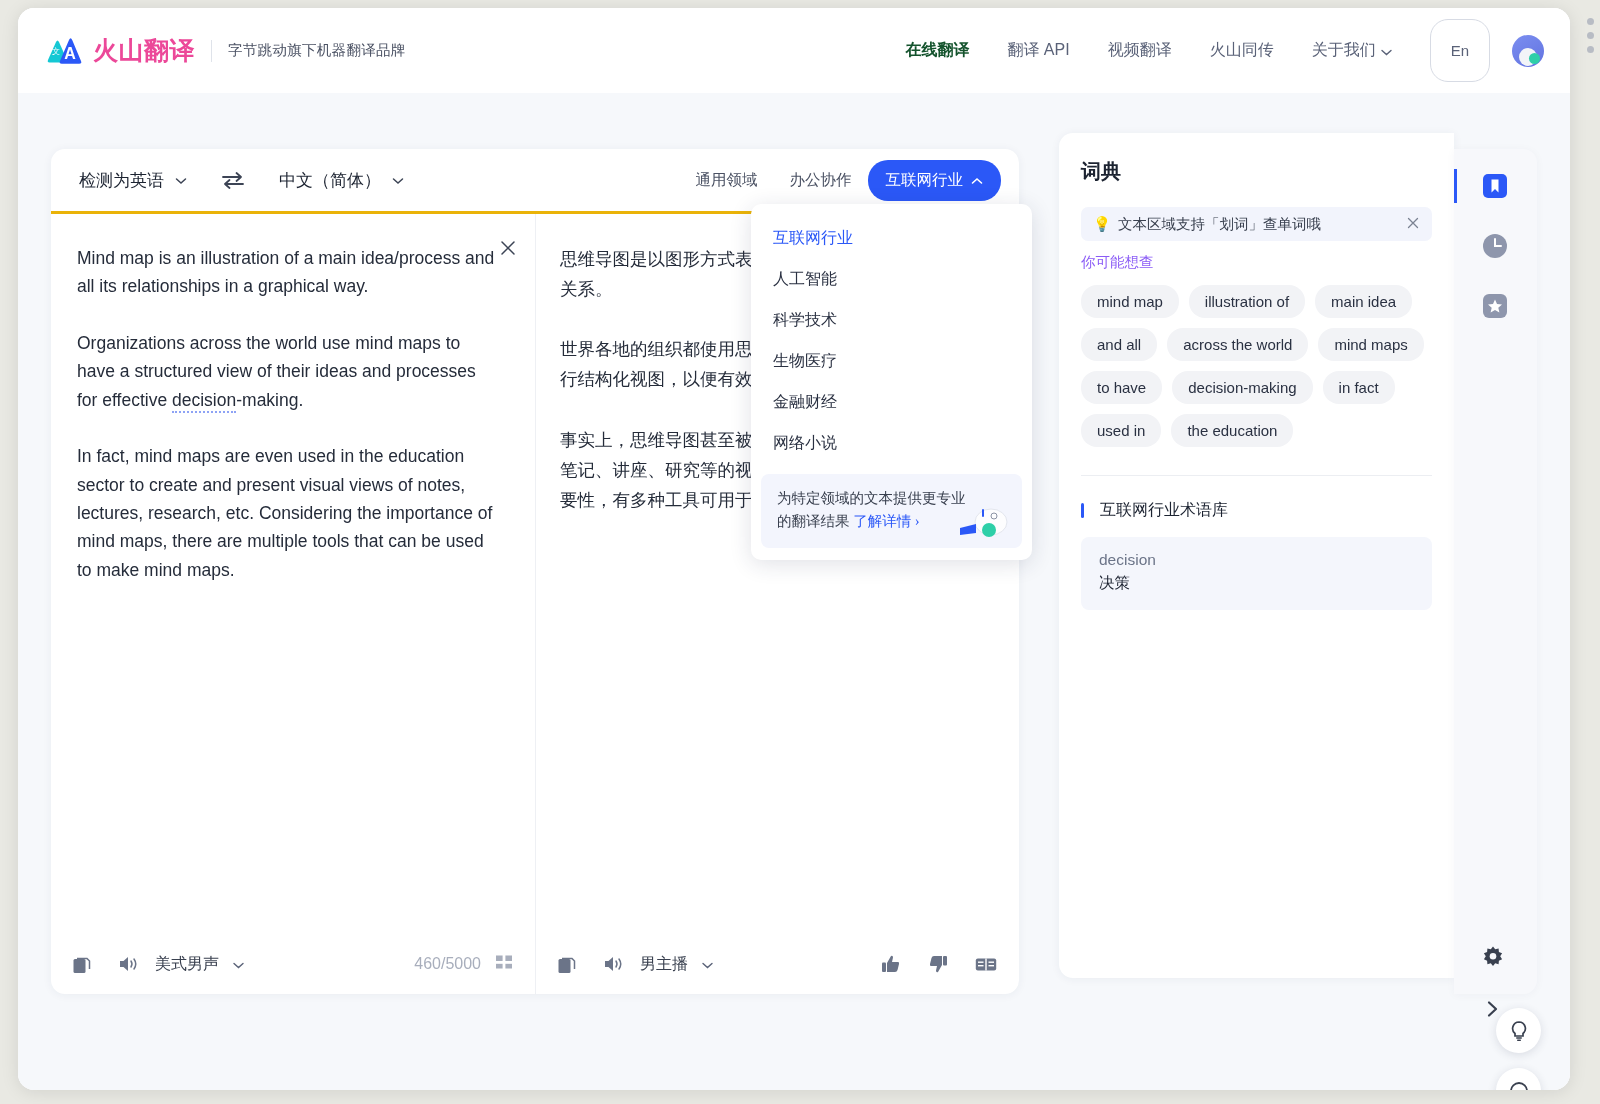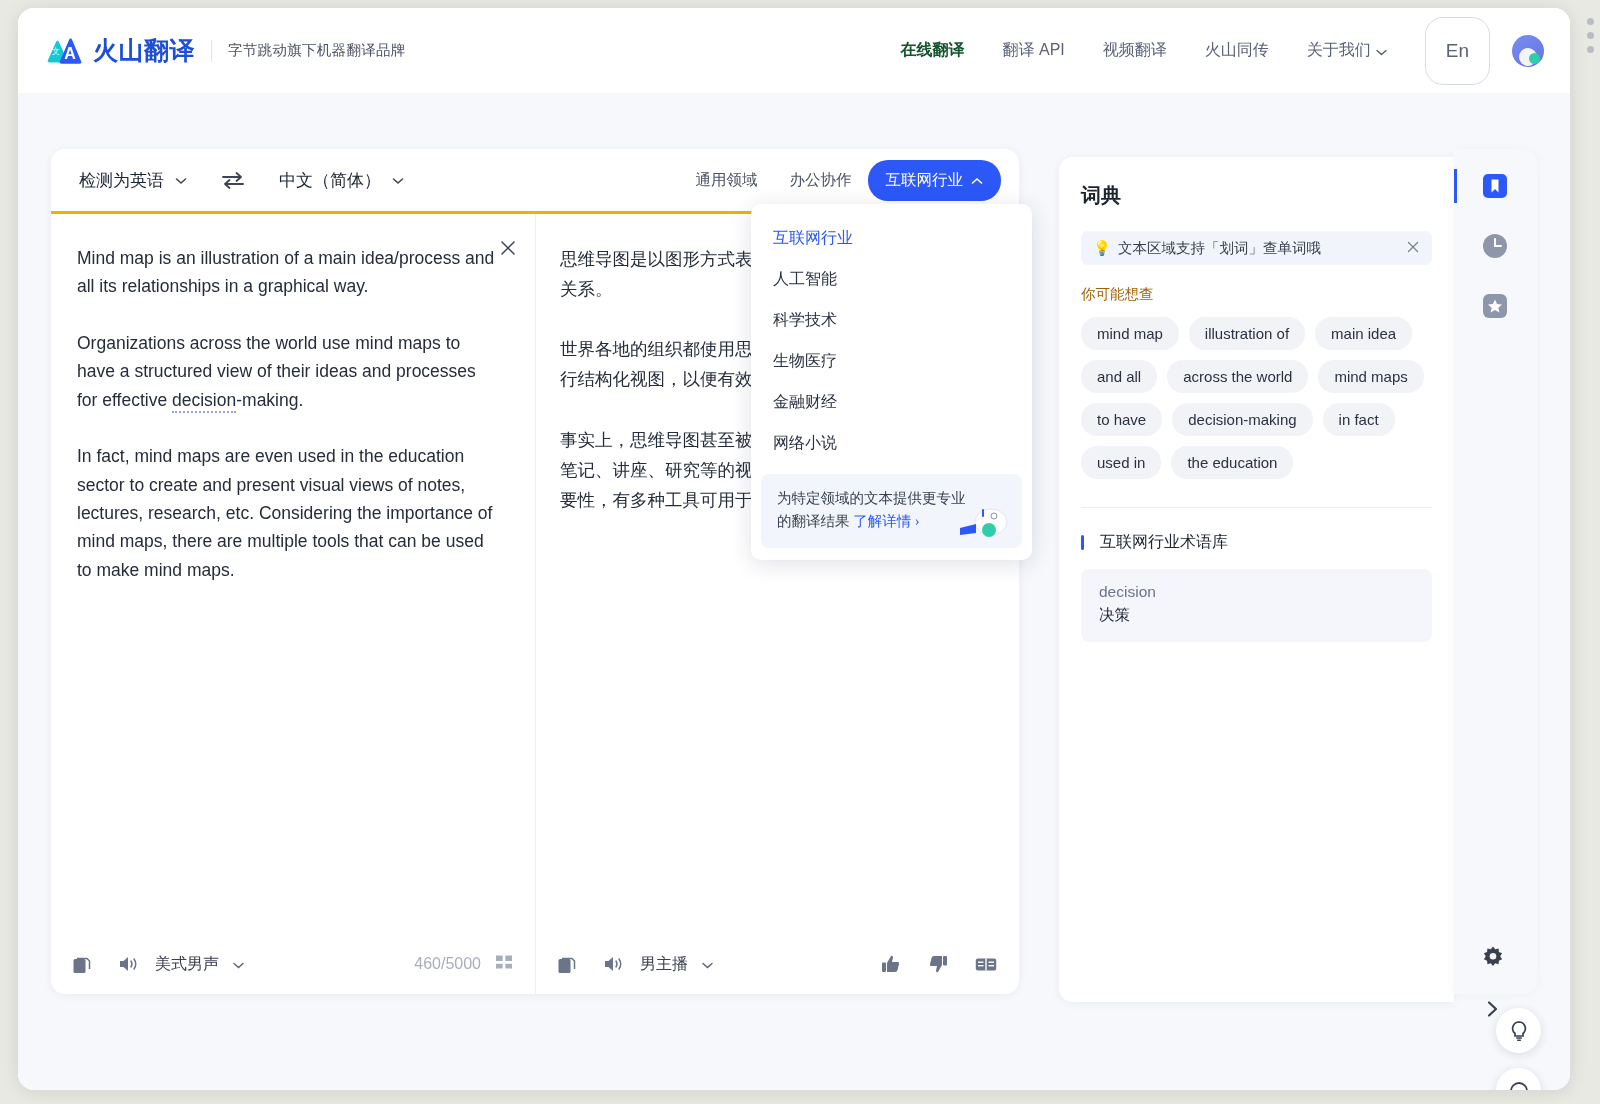--- a/index.html
+++ b/index.html
@@ -34,38 +34,38 @@
     position: absolute; left: 0; top: 0;
     width: 1552px; height: 85px;
     background: #fff;
     display: flex; align-items: center;
   }
   .logo-block { display: flex; align-items: center; margin-left: 27px; }
   .logo-mark {
     position: relative; width: 38px; height: 34px; flex: none;
   }
   .brand-name {
-    font-size: 25px; font-weight: bold; color: #1d4ed8;
+    font-size: 25px; font-weight: bold; color: #ec4899;
     margin-left: 10px; letter-spacing: 0.5px;
   }
   .brand-divider {
     width: 1px; height: 22px; background: #dfe3ea; margin: 0 16px;
   }
   .brand-tagline { font-size: 14.5px; color: #4a5163; letter-spacing: 0.3px; }
 
   .nav { margin-left: auto; display: flex; align-items: center; margin-right: 26px; }
   .nav-item {
     font-size: 16px; color: #5a6278; margin-right: 38px; cursor: pointer;
     white-space: nowrap;
   }
   .nav-item.active { color: #14532d; font-weight: bold; }
   .nav-item.with-caret { display: flex; align-items: center; gap: 5px; }
   .lang-pill {
     border: 1px solid #d7dbe4; border-radius: 18px;
-    padding: 22px 20px; font-size: 19px; color: #5a6278; cursor: pointer;
+    padding: 22px 20px; font-size: 15px; color: #5a6278; cursor: pointer;
     margin-right: 22px;
   }
   .avatar {
     width: 32px; height: 32px; border-radius: 50%;
     background: linear-gradient(150deg,#7b8ef0 0%,#6273e0 100%);
     position: relative; overflow: hidden; cursor: pointer;
   }
   .avatar::after{
     content:""; position:absolute; left:7px; top:13px; width:18px; height:18px;
     border-radius:50%; background:#f2f4f8;
@@ -154,37 +154,37 @@
     padding: 13px 16px 15px 16px; position: relative; min-height: 72px;
   }
   .dd-promo-text { font-size: 14.5px; color: #39404f; line-height: 1.6; max-width: 200px; font-family: Liberation Serif, serif; }
   .dd-promo-link { color: #2b58f7; cursor: pointer; }
   .dd-promo-art {
     position: absolute; right: 12px; bottom: 10px; width: 54px; height: 34px;
   }
 
   
   .dict-card {
-    position: absolute; left: 1041px; top: 64px;
+    position: absolute; left: 1041px; top: 40px;
     width: 395px; height: 845px;
     background: #fff; border-radius: 14px 0 0 14px;
     box-shadow: 0 1px 10px rgba(40,50,80,0.06);
     overflow: hidden;
   }
   .dict-title {
     font-size: 20px; font-weight: bold; color: #1c2331;
     margin: 25px 0 0 22px;
   }
   .dict-tip {
     margin: 22px 22px 0 22px; background: #f2f4fc; border-radius: 7px;
     height: 34px; display: flex; align-items: center; padding: 0 12px;
     font-size: 14.5px; color: #39404f;
   }
   .tip-x { margin-left: auto; cursor: pointer; color: #7b8292; }
-  .dict-sub { font-size: 14.5px; color: #a16207; margin: 20px 0 0 22px; }
+  .dict-sub { font-size: 14.5px; color: #8b5cf6; margin: 12px 0 0 22px; }
   .chips { display: flex; flex-wrap: wrap; gap: 10px; margin: 13px 22px 0 22px; }
   .chip {
     background: #f2f3f6; border-radius: 16px; padding: 8px 16px;
     font-size: 15px; color: #2a3142; cursor: pointer; white-space: nowrap;
   }
   .dict-divider { height: 1px; background: #eceef2; margin: 28px 22px 0 22px; }
   .glossary-head {
     display: flex; align-items: center; gap: 16px; margin: 24px 0 0 22px;
     font-size: 16px; color: #1c2331;
   }

